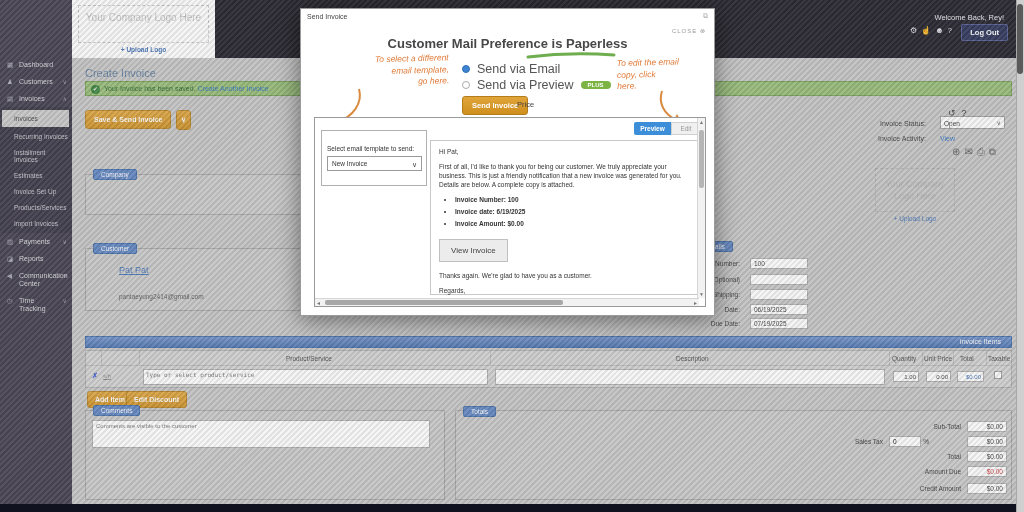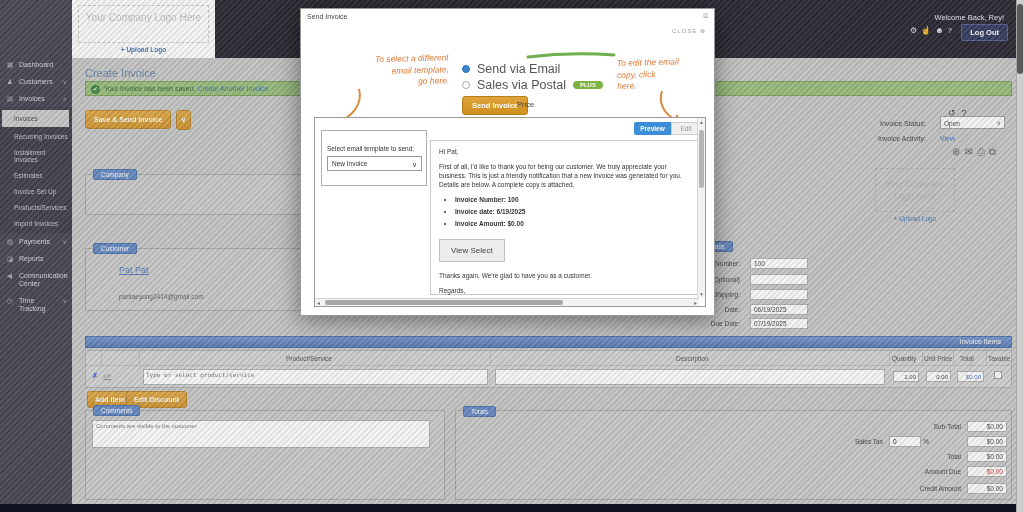--- a/index.html
+++ b/index.html
@@ -308,31 +308,32 @@
 
   <div id="dim-overlay" class="abs"></div>
 
   <div id="modal" class="abs">
     <div id="modal-title" class="abs">Send Invoice</div>
     <div id="modal-popout">⧉</div>
     <div id="modal-close">
       <span>CLOSE</span>
       <span>⊗</span>
     </div>
+    <div id="modal-heading" class="abs">Customer Mail Preference is Paperless</div>
     <svg id="swoosh" class="abs" width="90" height="8" viewBox="0 0 90 8">
       <path d="M2,6 Q45,0.5 88,4" stroke="#6fae4e" stroke-width="3" fill="none" stroke-linecap="round"></path>
     </svg>
 
     <div class="opt-row" style="top:53px">
       <span class="radio on"></span>
       <span class="opt-label">Send via Email</span>
     </div>
     <div class="opt-row" style="top:69px">
       <span class="radio"></span>
-      <span class="opt-label">Sales via Postal</span>
+      <span class="opt-label">Send via Preview</span>
       <span id="plus-badge">PLUS</span>
     </div>
     <div id="send-btn" class="abs obtn">Send Invoice</div>
     <div id="cancel-link" class="abs">Price</div>
 
     <div id="annot-left" class="annot">
       <div>To select a different</div>
       <div>email template,</div>
       <div>go here.</div>
     </div>
@@ -362,21 +363,21 @@
       <div id="edit-btn">Edit</div>
 
       <div id="email-panel">
         <div>Hi Pat,</div>
         <div id="email-body">First of all, I'd like to thank you for being our customer. We truly appreciate your business. This is just a friendly notification that a new invoice was generated for you. Details are below. A complete copy is attached.</div>
         <ul id="email-bullets">
           <li>Invoice Number: 100</li>
           <li>Invoice date: 6/19/2025</li>
           <li>Invoice Amount: $0.00</li>
         </ul>
-        <div id="view-invoice">View Select</div>
+        <div id="view-invoice">View Invoice</div>
         <div id="email-closing">Thanks again. We're glad to have you as a customer.</div>
         <div id="email-sig">Regards,</div>
       </div>
 
       <div id="m-vscroll" class="sbar">
         <span class="sarrow" style="left:1px; top:1px">▲</span>
         <div id="m-vthumb"></div>
         <span class="sarrow" style="left:1px; bottom:1px">▼</span>
       </div>
       <div id="m-hscroll" class="sbar">

